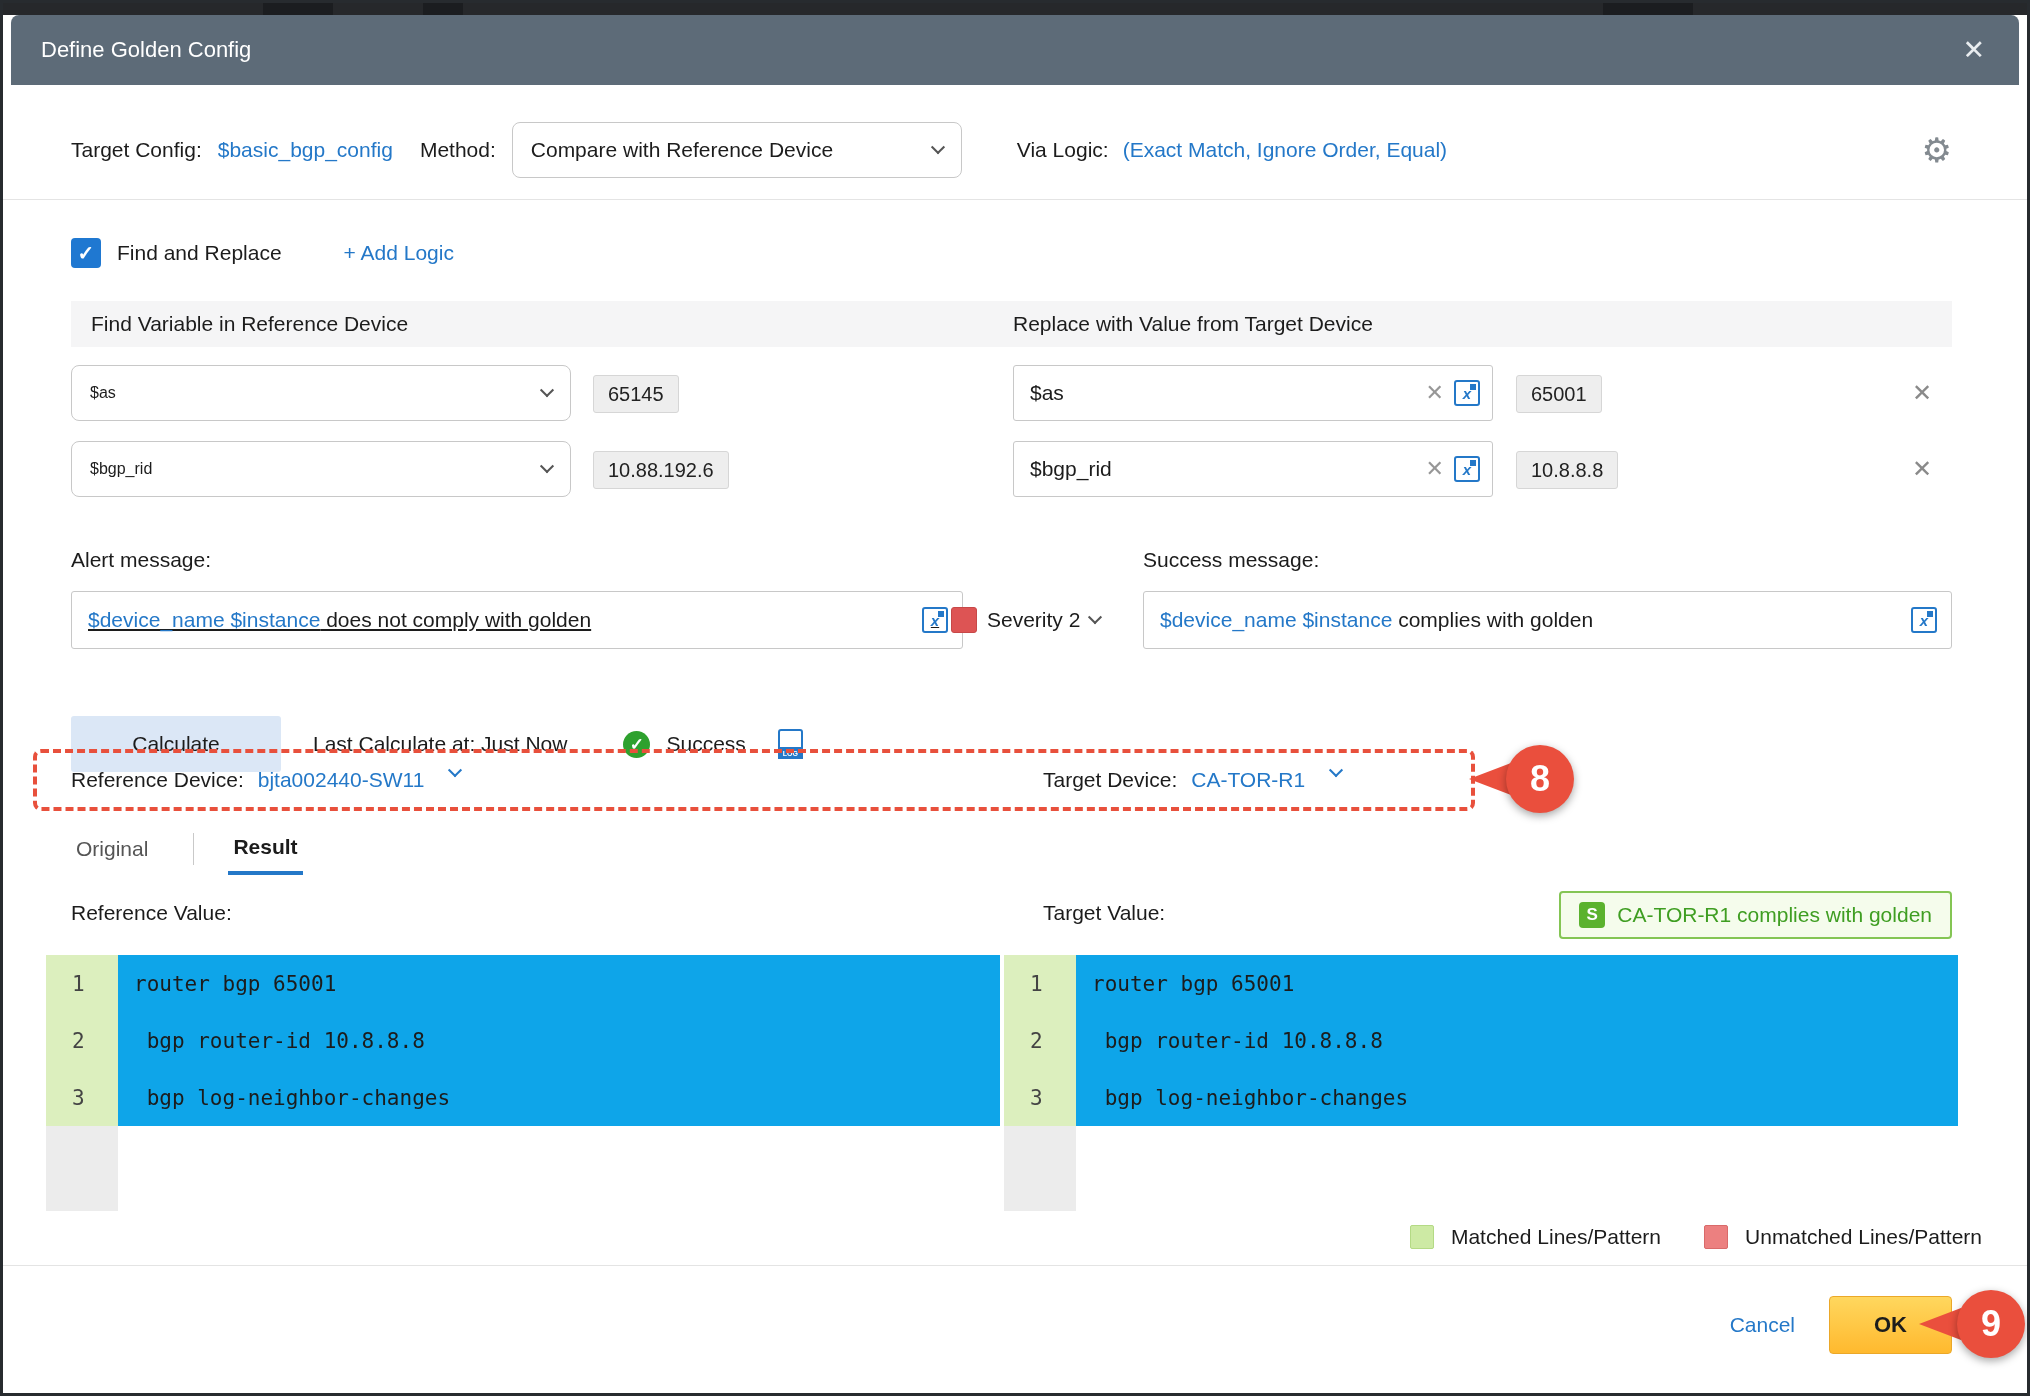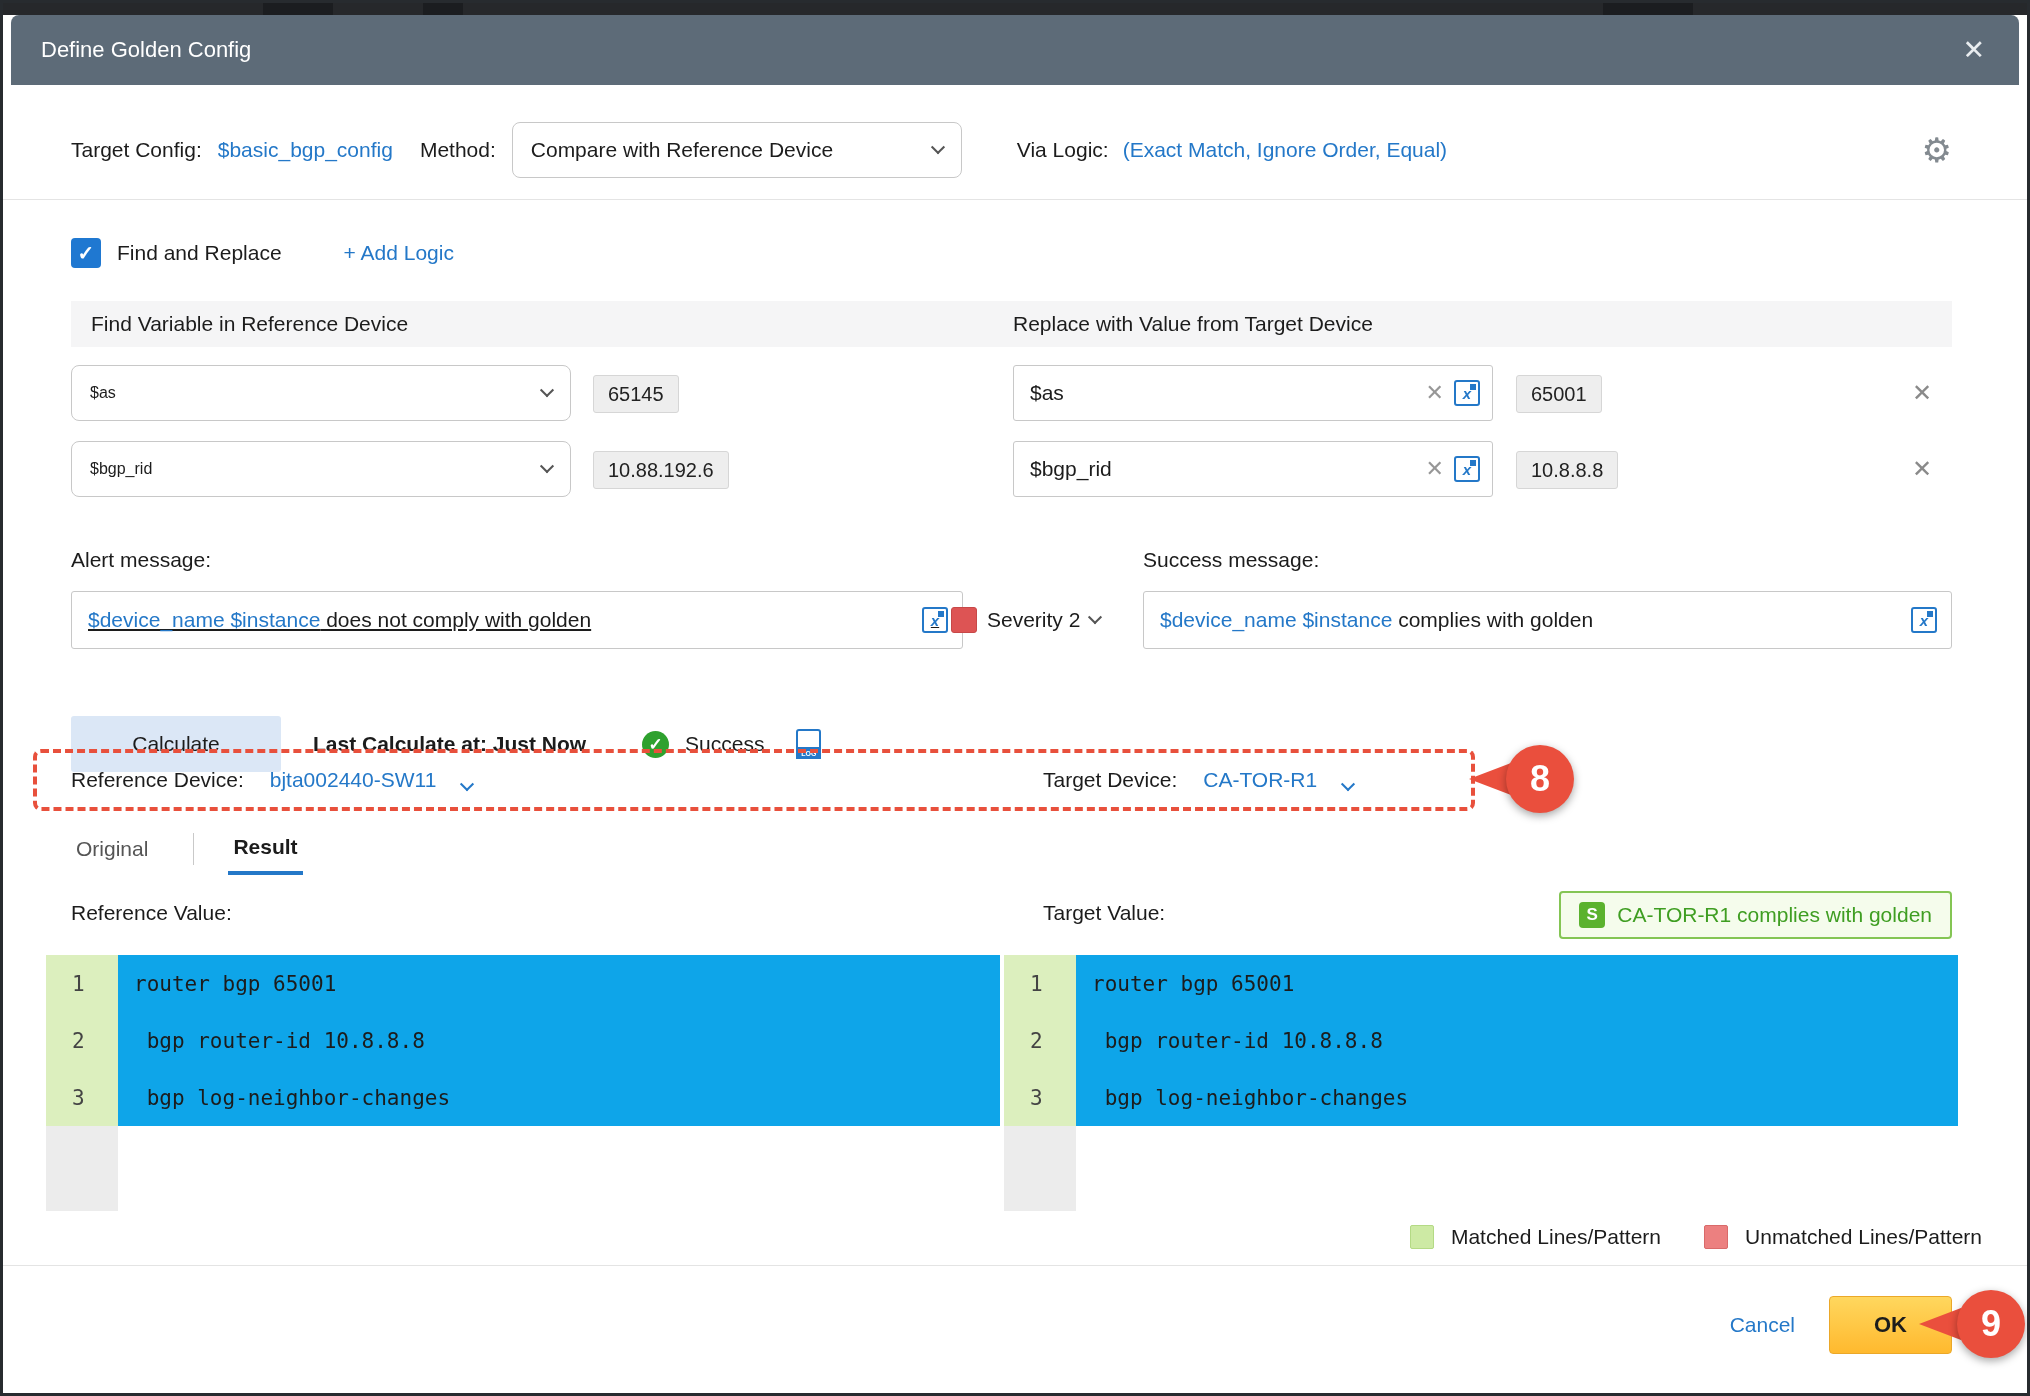--- a/index.html
+++ b/index.html
@@ -79,34 +79,34 @@
   .success-input { left:1072px; right:0; }
   .severity { position:absolute; left:880px; top:0; height:58px; display:flex; align-items:center; gap:10px; }
   .sev-swatch { width:26px; height:26px; background:#dd5454; border:1px solid #c74848; border-radius:3px; }
   .severity .sev-label { font-size:21px; }
 
   
   .calc-row { position:absolute; left:68px; right:75px; top:712px; height:58px; display:flex; align-items:center;gap:6px; }
   .calc-btn { width:210px; height:56px; background:#dbe7f6; border:none; border-radius:3px;
               font-size:21px; color:#1c1c1c; display:flex; align-items:center; justify-content:center;
               font-family:"Liberation Sans", sans-serif; }
-  .last-calc { margin-left:26px; font-size:21px;font-weight:bold; }
+  .last-calc { margin-left:26px; font-size:21px; }
   .ok-circle { margin-left:50px; width:27px; height:27px; border-radius:50%; background:#2ea12e; color:#fff;
                display:flex; align-items:center; justify-content:center; font-size:17px; font-weight:bold; }
   .success-txt { margin-left:10px; font-size:21px; }
   .log-icon { margin-left:26px; position:relative; width:25px; height:30px; border:2px solid #2478c8;
               border-radius:3px; background:#fff; }
   .log-icon .band { position:absolute; left:-2px; right:-2px; bottom:-2px; height:12px; background:#2478c8;
                     color:#fff; font-size:7px; font-weight:bold; display:flex; align-items:center; justify-content:center; }
 
   
   .device-row { position:absolute; left:30px; top:746px; width:1442px; height:62px;
                 border:4px dashed #e8503c; border-radius:8px; display:flex; align-items:center; font-size:21px; }
   .device-row .pad { margin-left:34px; }
-  .dev-val { color:#2478c8; margin-left:26px; display:flex; align-items:flex-end; gap:26px; }
+  .dev-val { color:#2478c8; margin-left:14px; display:flex; align-items:flex-start; gap:26px; }
   .target-group { position:absolute; left:1006px; display:flex; align-items:center; }
 
   .callout { position:absolute; width:68px; height:68px; border-radius:50%; background:#ea4f3d;
              color:#fff; font-size:36px; font-weight:bold; display:flex; align-items:center;
              justify-content:center; box-shadow:0 3px 8px rgba(0,0,0,.35); }
   .callout-arrow { position:absolute; width:0; height:0; border-top:16px solid transparent;
                    border-bottom:16px solid transparent; border-right:42px solid #ea4f3d; }
   .c8 { left:1503px; top:742px; } .c8a { left:1466px; top:760px; }
   .c9 { left:1954px; top:1287px; } .c9a { left:1916px; top:1305px; }
 

